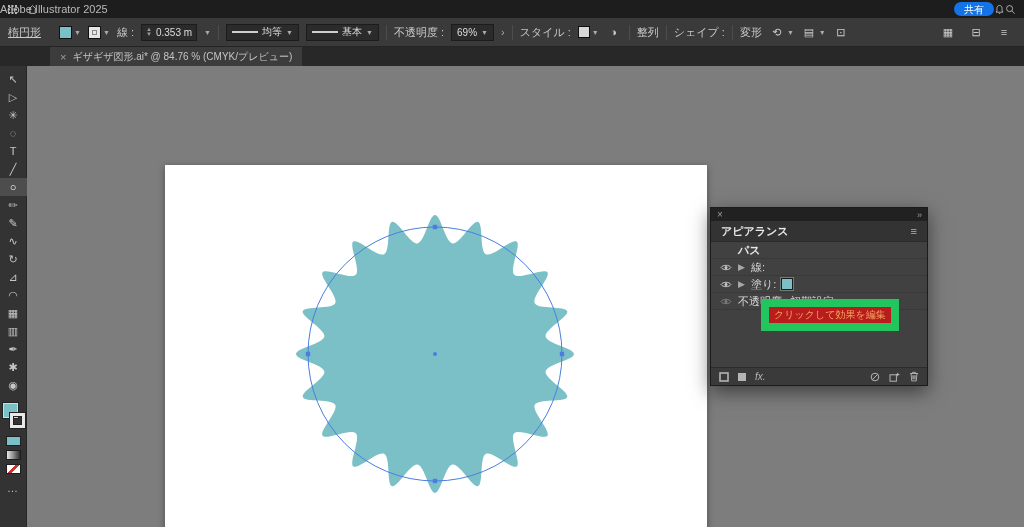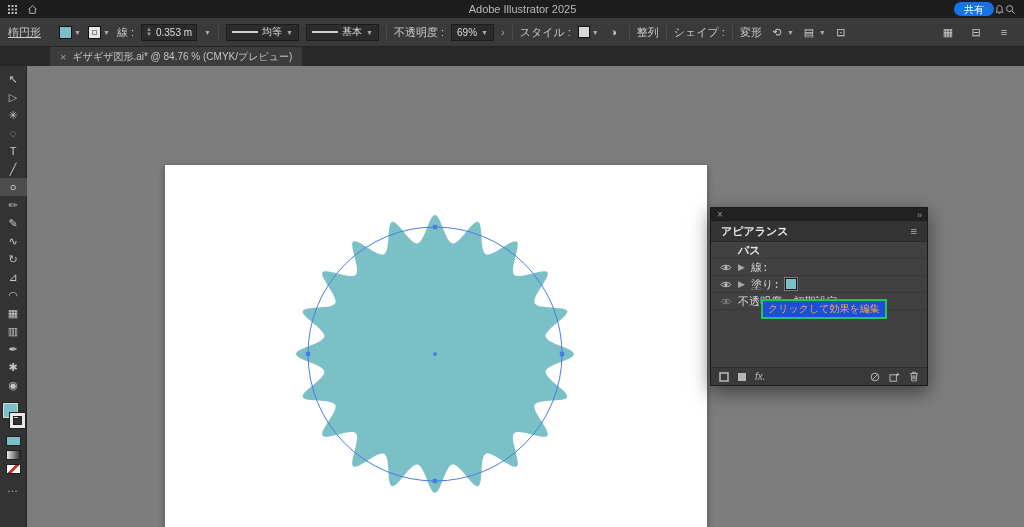--- a/index.html
+++ b/index.html
@@ -6,21 +6,21 @@
   html,body { background:#555; }
   #app {
     position:relative; width:1024px; height:527px; overflow:hidden;
     font-family:"Liberation Sans", sans-serif; color:#cccccc;
     background:#7d7d7d; user-select:none;
   }
   
   .titlebar{position:absolute;top:0;left:0;right:0;height:18px;background:#1d1d1d;
     display:flex;align-items:center;padding:0 8px;z-index:30;}
   .tb-left{display:flex;align-items:center;gap:10px;}
-  .tb-title{position:absolute;left:0;right:0;text-align:center;font-size:11px;color:#b9b9b9;pointer-events:none;margin-left:21px;}
+  .tb-title{position:absolute;left:0;right:0;font-size:11px;color:#b9b9b9;pointer-events:none;}
   .tb-right{margin-left:auto;display:flex;align-items:center;z-index:2;}
   .share-btn{background:#1473e6;color:#fff;border:none;border-radius:8px;font-size:10px;
     height:14px;line-height:13px;padding:0 10px;font-family:inherit;cursor:pointer;}
   .icon-s{display:inline-flex;align-items:center;justify-content:center;color:#b9b9b9;}
   
   .controlbar{position:absolute;top:18px;left:0;right:0;height:29px;background:#3a3a3a;
     border-bottom:1px solid #242424;display:flex;align-items:center;gap:7px;
     padding:0 8px;font-size:11px;color:#c9c9c9;z-index:25;white-space:nowrap;}
   .cb-label{color:#c9c9c9;}
   .cb-label.btn{cursor:pointer;}
@@ -76,29 +76,29 @@
   .panel-tabrow{height:21px;background:#333333;display:flex;align-items:center;padding:8px 10px;
     border-bottom:1px solid #2a2a2a;}
   .panel-tab{color:#e8e8e8;font-weight:bold;font-size:11px;cursor:pointer;}
   .panel-menu{margin-left:auto;color:#b5b5b5;cursor:pointer;font-size:11px;}
   .panel-body{position:relative;height:125px;background:#414141;}
   .prow{height:17px;display:flex;align-items:center;padding:0 8px;gap:5px;
     border-bottom:1px solid #393939;color:#d6d6d6;cursor:pointer;}
   .prow .eye{width:14px;display:inline-flex;justify-content:center;cursor:pointer;flex:none;}
   .prow .eye.dim{opacity:0.45;}
   .eye-space{width:14px;flex:none;}
-  .prow-label{font-size:11px;font-family:Liberation Mono, monospace;}
+  .prow-label{font-size:11px;}
   .prow-label.strong{font-weight:bold;color:#e6e6e6;}
   .prow.selected{background:#5c6670;outline:2px solid #e58234;outline-offset:-2px;}
   .fx-label{margin-left:auto;font-style:italic;color:#d0d0d0;font-size:10px;padding-right:2px;}
   .disc{color:#a8a8a8;font-size:9px;width:8px;flex:none;}
   .row-swatch{width:12px;height:12px;border:1px solid #1c1c1c;box-shadow:0 0 0 1px #777;}
   .opacity-value{color:#d6d6d6;}
-  .tooltip{position:absolute;left:50px;top:57px;z-index:5;background:#1d4ed8;
-    border:2px solid #22c55e;color:#f0a35c;font-size:10px;padding:1px 5px;white-space:nowrap;}
+  .tooltip{position:absolute;left:50px;top:57px;z-index:5;background:#b91c1c;
+    border:8px solid #22c55e;color:#f0a35c;font-size:10px;padding:1px 5px;white-space:nowrap;}
   .panel-footer{height:18px;background:#3a3a3a;border-top:1px solid #2c2c2c;
     display:flex;align-items:center;padding:0 8px;gap:8px;}
   .pf-icon{display:inline-flex;align-items:center;justify-content:center;cursor:pointer;color:#b5b5b5;}
   .pf-right{margin-left:auto;display:flex;align-items:center;gap:9px;}
   .pf-fx{font-style:italic;font-size:10px;color:#b5b5b5;cursor:pointer;}
   svg.lineart{stroke:#b9b9b9;fill:none;stroke-width:1;}
 </style>
 </head>
 <body>
 

